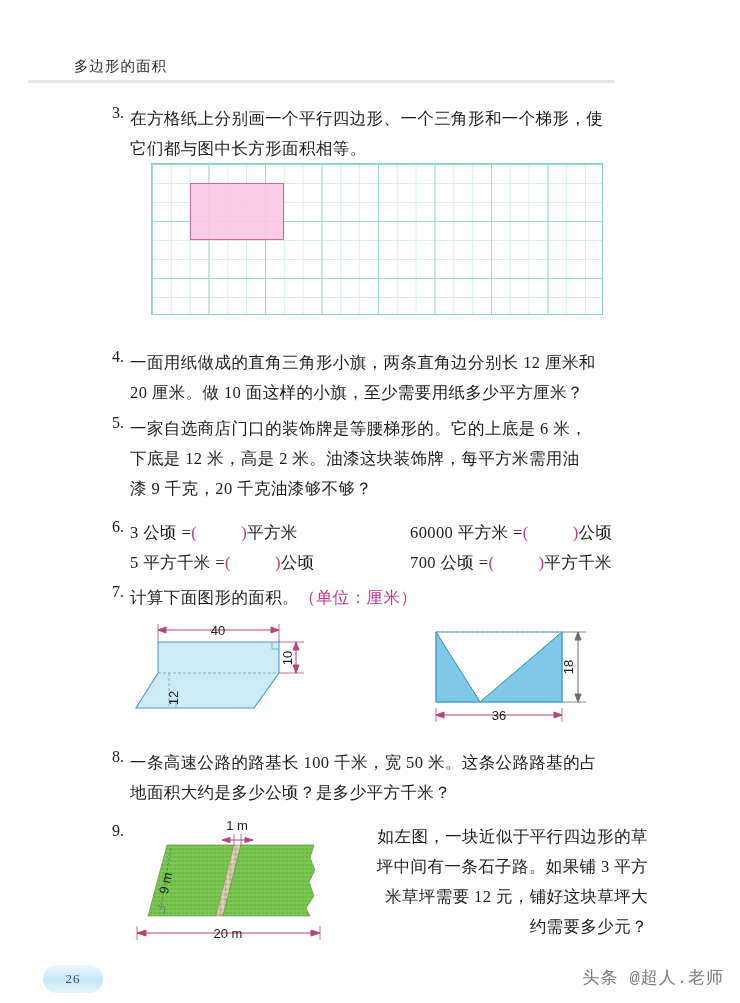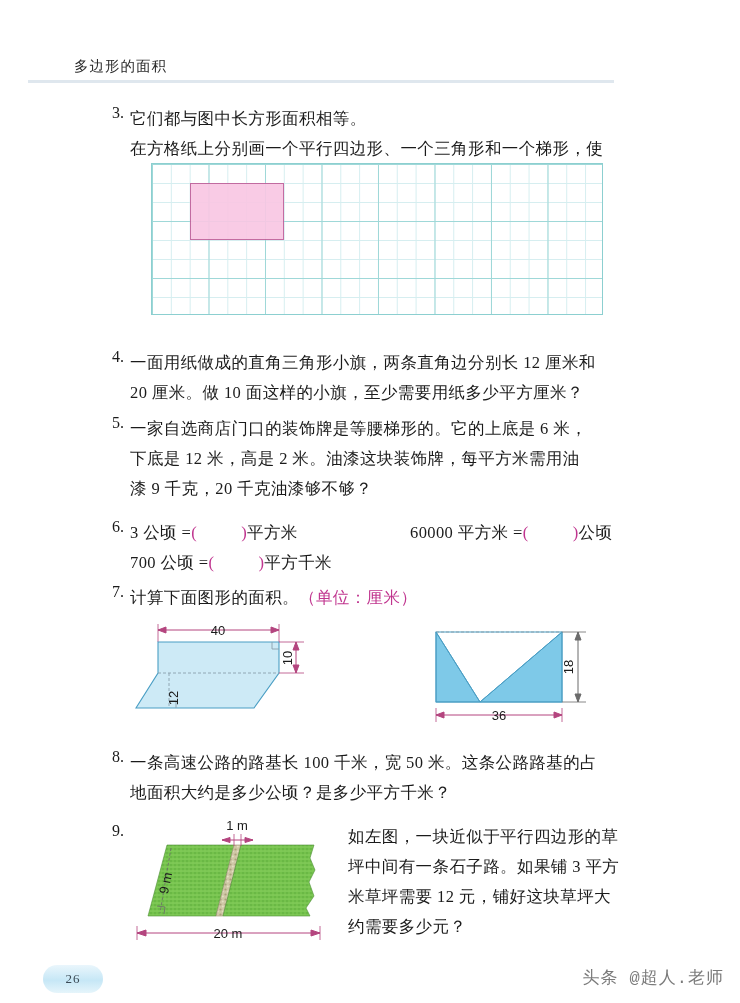--- a/index.html
+++ b/index.html
@@ -153,22 +153,22 @@
 </style>
 </head>
 <body>
 
 <div class="running-head">多边形的面积</div>
 <div class="head-rule"></div>
 
 <div class="problem" style="left:98px; top:104px;">
   <div class="pnum">3.</div>
   <div class="ptext">
+    <p>在方格纸上分别画一个平行四边形、一个三角形和一个梯形，使</p>
     <p>它们都与图中长方形面积相等。</p>
-    <p>在方格纸上分别画一个平行四边形、一个三角形和一个梯形，使</p>
   </div>
 </div>
 
 <div id="q3-grid">
   <div id="q3-rect"></div>
 </div>
 
 <div class="problem" style="left:98px; top:348px;">
   <div class="pnum">4.</div>
   <div class="ptext">
@@ -191,20 +191,23 @@
   <div class="ptext" style="width:566px;">
     <p style="display:flex;">
       <span style="display:inline-block;width:280px;">
         <span>3 公顷 =</span><span class="magenta">(</span><span style="display:inline-block;width:44px;"></span><span class="magenta">)</span><span>平方米</span>
       </span>
       <span style="display:inline-block;">
         <span>60000 平方米 =</span><span class="magenta">(</span><span style="display:inline-block;width:44px;"></span><span class="magenta">)</span><span>公顷</span>
       </span>
     </p>
     <p style="display:flex;">
+      <span style="display:inline-block;width:280px;">
+        <span>5 平方千米 =</span><span class="magenta">(</span><span style="display:inline-block;width:44px;"></span><span class="magenta">)</span><span>公顷</span>
+      </span>
       <span style="display:inline-block;">
         <span>700 公顷 =</span><span class="magenta">(</span><span style="display:inline-block;width:44px;"></span><span class="magenta">)</span><span>平方千米</span>
       </span>
     </p>
   </div>
 </div>
 
 <div class="problem" style="left:98px; top:583px;">
   <div class="pnum">7.</div>
   <div class="ptext">
@@ -283,21 +286,21 @@
   <div class="ptext">
     <p>一条高速公路的路基长 100 千米，宽 50 米。这条公路路基的占</p>
     <p>地面积大约是多少公顷？是多少平方千米？</p>
   </div>
 </div>
 
 <div class="problem" style="left:98px; top:822px;">
   <div class="pnum">9.</div>
 </div>
 
-<div class="ptext" style="position:absolute; left:348px; top:822px; width:300px;">
+<div class="ptext" style="position:absolute; left:348px; top:822px; width:300px;text-align:right;">
   <p>如左图，一块近似于平行四边形的草</p>
   <p>坪中间有一条石子路。如果铺 3 平方</p>
   <p>米草坪需要 12 元，铺好这块草坪大</p>
   <p>约需要多少元？</p>
 </div>
 
 <div id="q9-fig">
   <svg width="225" height="135" viewBox="0 0 225 135">
     <defs>
       <pattern id="grassTex" width="4" height="4" patternUnits="userSpaceOnUse">

